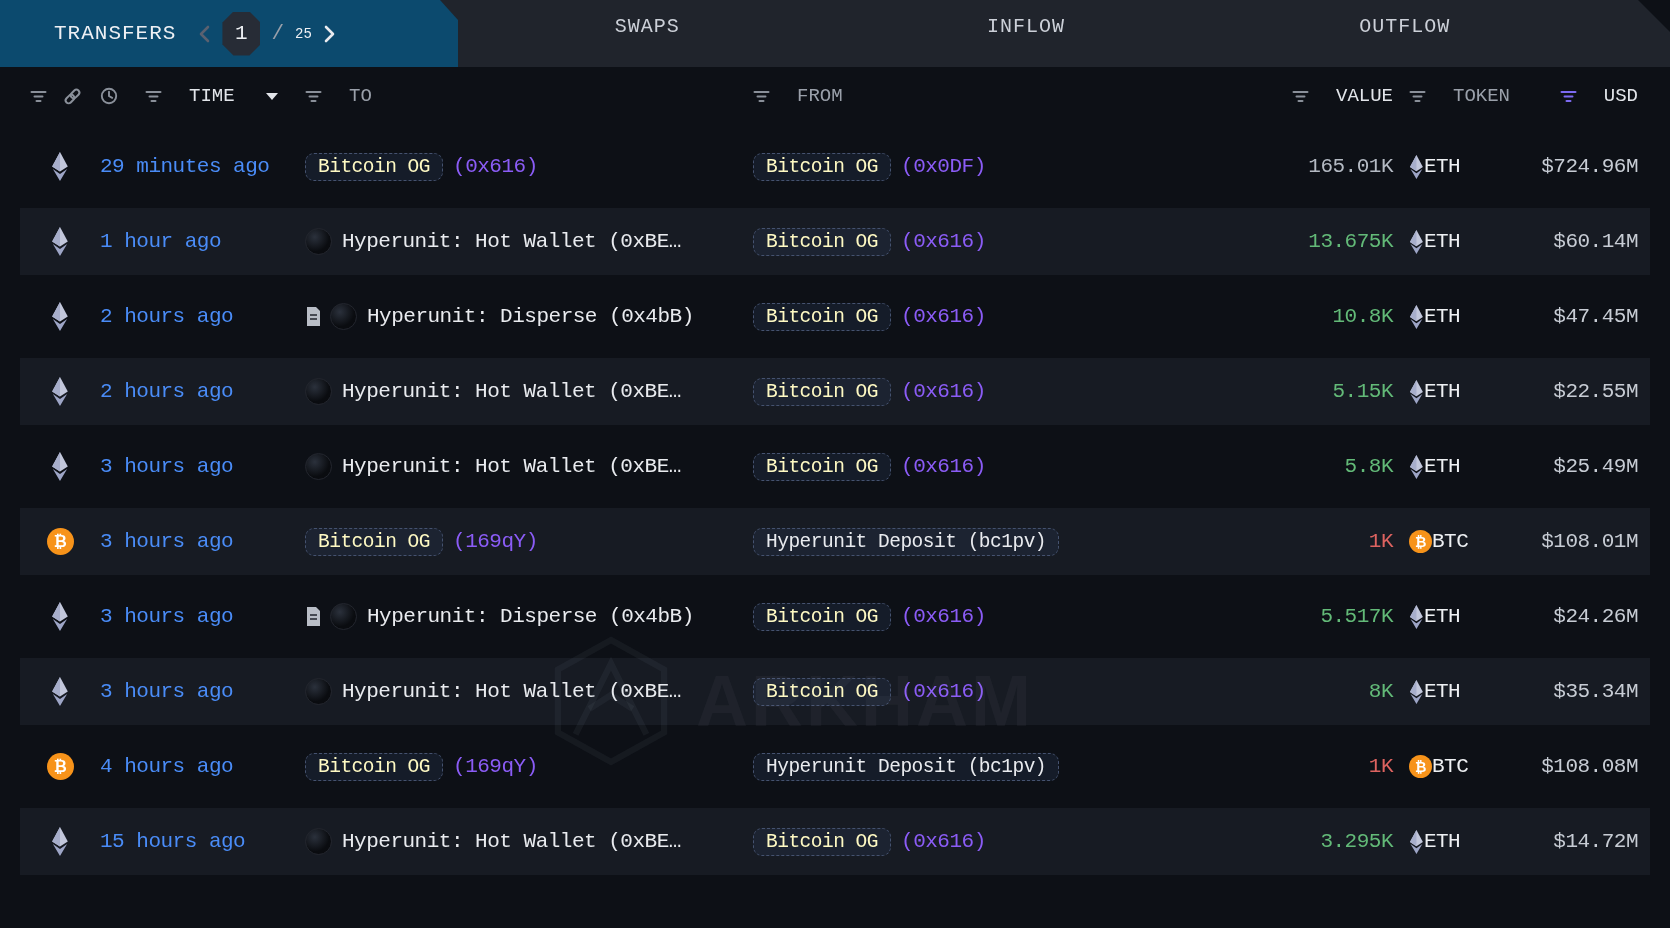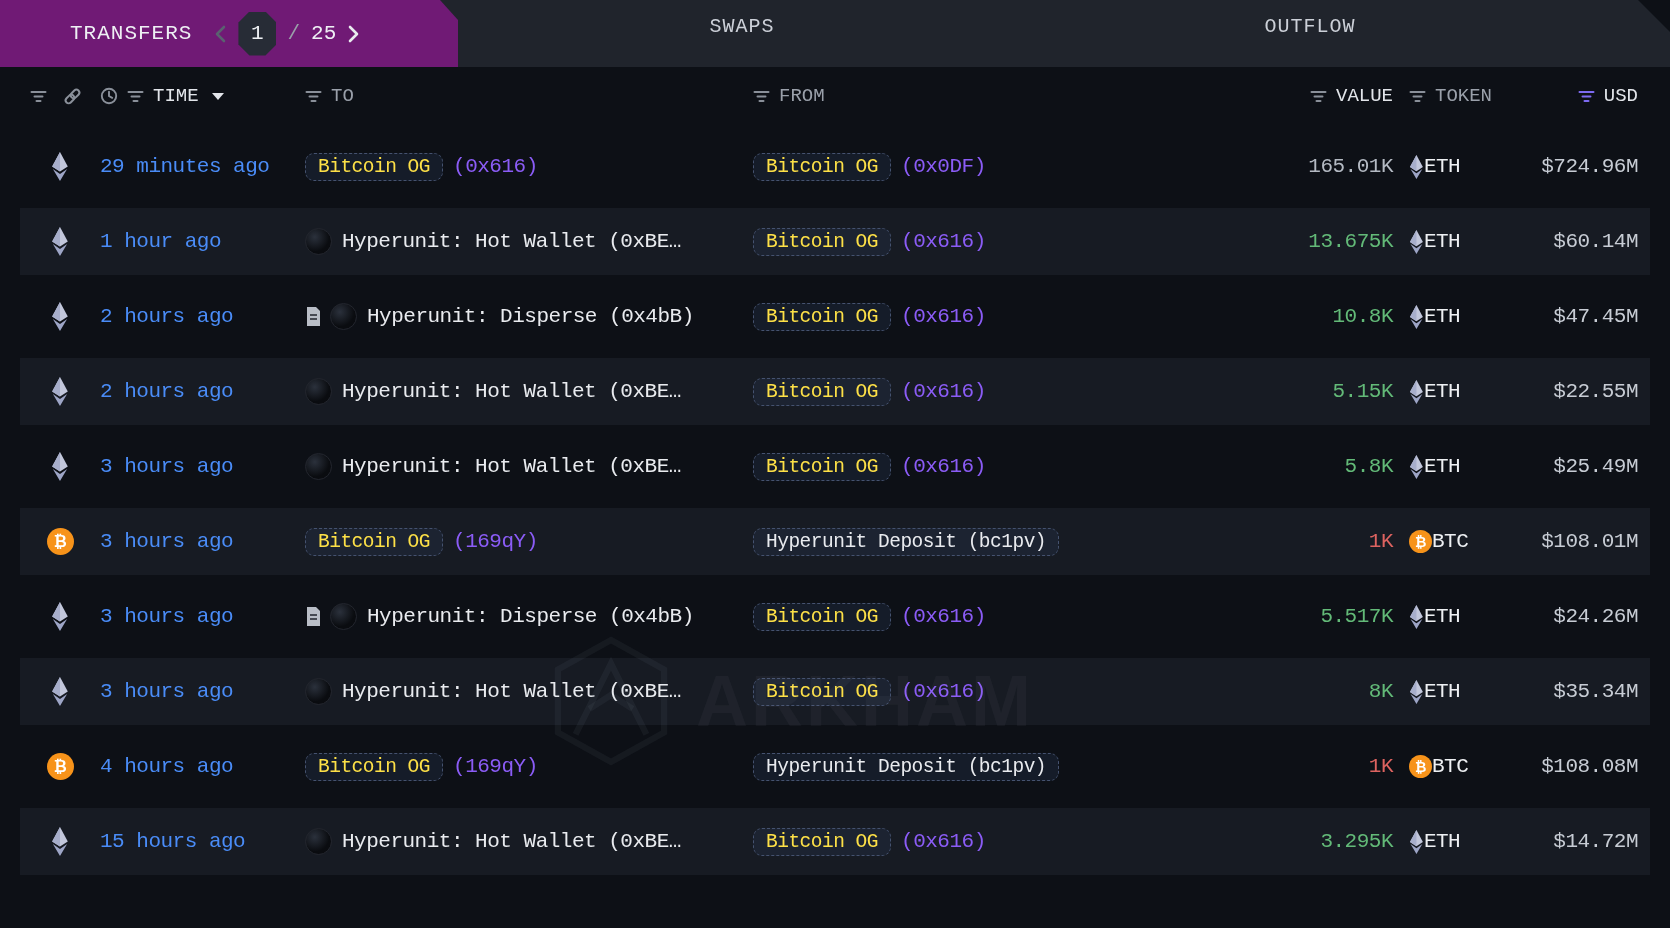--- a/index.html
+++ b/index.html
@@ -9,66 +9,66 @@
     font-family:"Liberation Mono","DejaVu Sans Mono",monospace;
     color:#e9ebef;
     position:relative;
   }
   
   .tabbar {
     position:relative; height:67px; background:#20242c;
     clip-path:polygon(0 0, 1638px 0, 1670px 32px, 1670px 100%, 0 100%);
   }
   .tab-active {
-    position:absolute; left:0; top:0; width:458px; height:67px; background:#701a75;
+    position:absolute; left:0; top:0; width:458px; height:67px; background:#0c4a6e;
     clip-path:polygon(0 0, 440px 0, 458px 20px, 458px 67px, 0 67px);
-    display:flex; align-items:center; padding-left:70px; gap:22px;
+    display:flex; align-items:center; padding-left:54px; gap:22px;
   }
   .tab-active-label { font-size:21px; letter-spacing:1px; color:#eef0f4; }
   .pager { display:flex; align-items:center; gap:11px; }
   .page-box {
     width:38px; height:44px; background:#272c36; display:flex; align-items:center; justify-content:center;
     clip-path:polygon(11px 0, calc(100% - 11px) 0, 100% 11px, 100% calc(100% - 11px), calc(100% - 11px) 100%, 11px 100%, 0 calc(100% - 11px), 0 11px);
     font-size:21px; color:#eef0f4;
   }
   .page-sep { color:#9aa0aa; font-size:21px; }
-  .page-total { color:#eef0f4; font-size:21px; }
+  .page-total { color:#eef0f4; font-size:14px; }
   .chev { display:flex; align-items:center; cursor:pointer; }
   .tabs-rest { margin-left:458px; height:53px; display:flex; padding-right:76px;justify-content:center; }
   .tab {
     flex:1; display:flex; align-items:center; justify-content:center;
     font-size:20px; letter-spacing:1px; color:#ccd0d8; cursor:pointer;
   }
   
   .table { position:relative; margin:0 20px; width:1630px; }
   .grid {
     display:grid;
     grid-template-columns:80px 205px 448px 452px 188px 110px 1fr;
     align-items:center; padding-right:12px;
   }
   .header-row { height:58px; }
-  .hcell { display:flex; align-items:center; gap:9px; color:#9aa0aa; font-size:19px; }
+  .hcell { display:flex; align-items:center; gap:27px; color:#9aa0aa; font-size:19px; }
   .hcell.right { justify-content:flex-end; }
   .h-strong { color:#e2e5ea; }
   .caret-down {
     width:0; height:0; border-left:6px solid transparent; border-right:6px solid transparent;
     border-top:7px solid #e2e5ea; margin-left:4px;
   }
   
   .row { height:75px; border-top:8px solid transparent; }
   .row.alt { background:#171b23 padding-box; }
   .cell { display:flex; align-items:center; font-size:21px; letter-spacing:-0.5px; white-space:nowrap; }
   .c-icon { justify-content:center; }
   .c-value, .c-usd { justify-content:flex-end; }
   .c-token { padding-left:16px; gap:0;align-items:center; }
   .time-link { color:#4a8cf7; cursor:pointer; }
   .tag {
     display:inline-flex; align-items:center; padding:2px 12px; margin-right:10px;
     border:1px dashed #45526f; border-radius:9px; background:rgba(38,51,78,0.35);
-    color:#fde047; font-size:19.5px; cursor:pointer;
+    color:#fef9c3; font-size:19.5px; cursor:pointer;
   }
   .tag.tag-em { color:#e9ebef; }
   .suffix { color:#8b5cf6; }
   .entity-label { color:#e9ebef; overflow:hidden; cursor:pointer; }
   .avatar {
     width:27px; height:27px; border-radius:50%; flex:0 0 27px; margin-right:10px;
     background:radial-gradient(circle at 35% 32%, #2b313c, #0a0c10 62%);
     border:1px solid #23262e;
   }
   .doc-icon { margin-right:8px; display:flex; }
@@ -92,20 +92,21 @@
     font-family:"Liberation Sans","DejaVu Sans",sans-serif; font-weight:bold;
     font-size:72px; letter-spacing:3px; color:rgba(205,215,232,0.045);
   }
 </style>
 </head>
 <body>
 
 <div class="tabbar">
   <div class="tabs-rest">
     <div class="tab">SWAPS</div>
+    <div class="tab">INFLOW</div>
     <div class="tab">OUTFLOW</div>
   </div>
   <div class="tab-active">
     <span class="tab-active-label">TRANSFERS</span>
     <span class="pager">
       <span class="chev">
         <svg width="13" height="22" viewBox="0 0 13 22">
             <polyline points="10,4 3,11 10,18" stroke="#5a6170" stroke-width="2.6" fill="none" stroke-linecap="round" stroke-linejoin="round"></polyline>
           </svg>
       </span>

